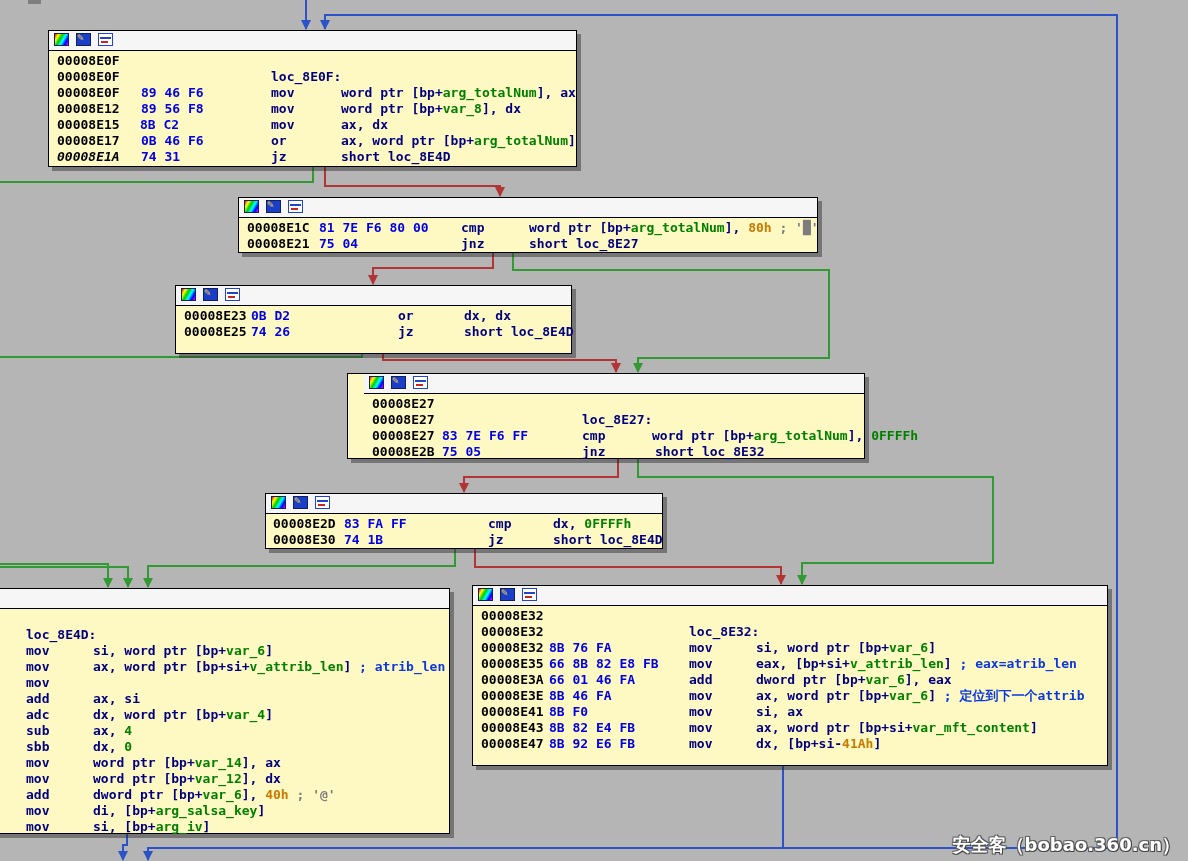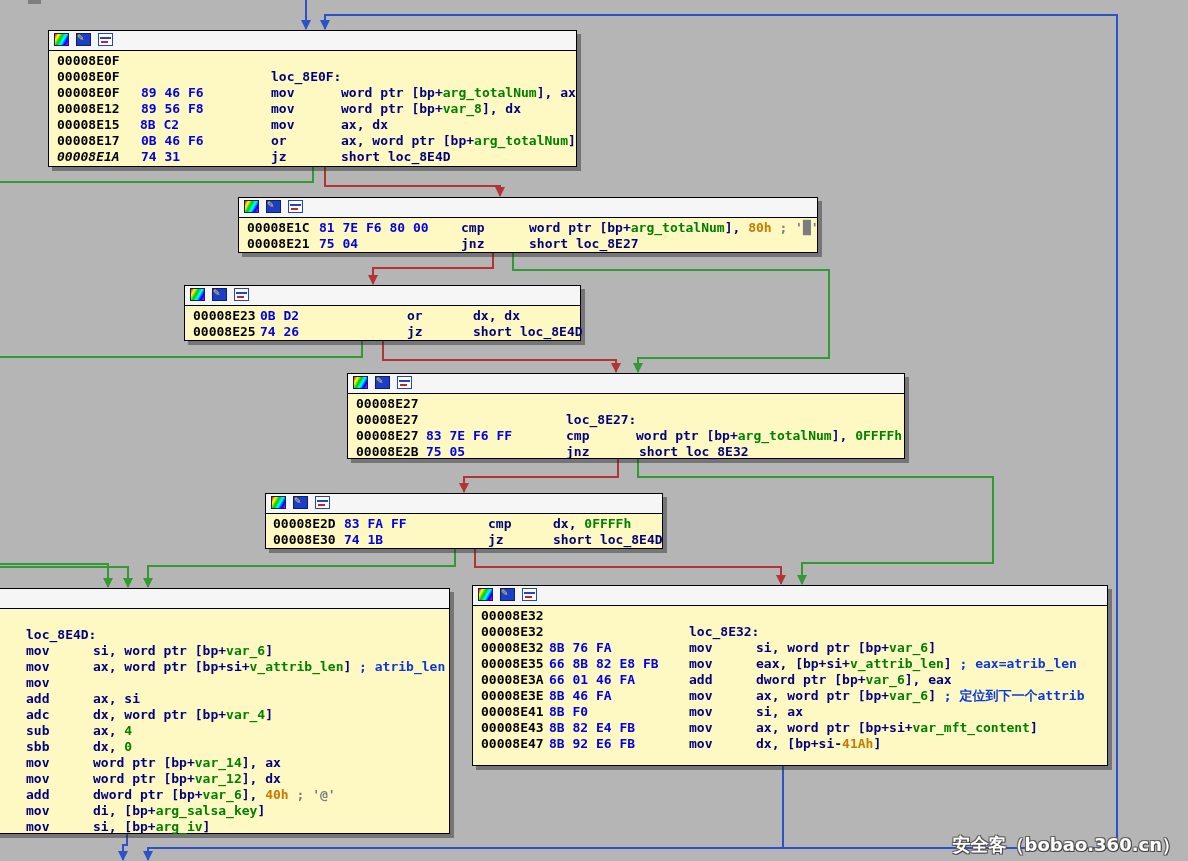--- a/index.html
+++ b/index.html
@@ -89,28 +89,28 @@
           <div class="line"><span class="run" style="left: 8px; font-style: italic;"><span class="a">00008E1A</span></span><span class="run" style="left: 92px;"><span class="b">74 31</span></span><span class="run" style="left: 222px;"><span class="m">jz</span></span><span class="run" style="left: 292px;"><span class="m">short loc_8E4D</span></span></div>
         </div>
       </div>
       <div class="node" style="left: 210px; top: 197px; width: 580px; height: 56px; margin-left: 28px;">
         <div class="titlebar"><span class="ic ic1"></span><span class="ic ic2"></span><span class="ic ic3"></span></div>
         <div class="body">
           <div class="line"><span class="run" style="left: 8px;"><span class="a">00008E1C</span></span><span class="run" style="left: 80px;"><span class="b">81 7E F6 80 00</span></span><span class="run" style="left: 222px;"><span class="m">cmp</span></span><span class="run" style="left: 290px;"><span class="m">word ptr [bp+</span><span class="g">arg_totalNum</span><span class="m">], </span><span class="n">80h</span><span class="y"> ; '█'</span></span></div>
           <div class="line"><span class="run" style="left: 8px;"><span class="a">00008E21</span></span><span class="run" style="left: 80px;"><span class="b">75 04</span></span><span class="run" style="left: 222px;"><span class="m">jnz</span></span><span class="run" style="left: 290px;"><span class="m">short loc_8E27</span></span></div>
         </div>
       </div>
-      <div class="node" style="left: 184px; top: 285px; width: 397px; height: 56px;">
+      <div class="node" style="left: 175px; top: 285px; width: 397px; height: 69px;">
         <div class="titlebar"><span class="ic ic1"></span><span class="ic ic2"></span><span class="ic ic3"></span></div>
         <div class="body">
           <div class="line"><span class="run" style="left: 8px;"><span class="a">00008E23</span></span><span class="run" style="left: 75px;"><span class="b">0B D2</span></span><span class="run" style="left: 222px;"><span class="m">or</span></span><span class="run" style="left: 288px;"><span class="m">dx, dx</span></span></div>
           <div class="line"><span class="run" style="left: 8px;"><span class="a">00008E25</span></span><span class="run" style="left: 75px;"><span class="b">74 26</span></span><span class="run" style="left: 222px;"><span class="m">jz</span></span><span class="run" style="left: 288px;"><span class="m">short loc_8E4D</span></span></div>
         </div>
       </div>
-      <div class="node" style="left: 347px; top: 373px; width: 558px; height: 86px;">
+      <div class="node" style="left: 347px; top: 373px; width: 518px; height: 86px; padding-left: 16px;">
         <div class="titlebar"><span class="ic ic1"></span><span class="ic ic2"></span><span class="ic ic3"></span></div>
         <div class="body">
           <div class="line"><span class="run" style="left: 8px;"><span class="a">00008E27</span></span></div>
           <div class="line"><span class="run" style="left: 8px;"><span class="a">00008E27</span></span><span class="run" style="left: 218px;"><span class="m">loc_8E27:</span></span></div>
           <div class="line"><span class="run" style="left: 8px;"><span class="a">00008E27</span></span><span class="run" style="left: 78px;"><span class="b">83 7E F6 FF</span></span><span class="run" style="left: 218px;"><span class="m">cmp</span></span><span class="run" style="left: 288px;"><span class="m">word ptr [bp+</span><span class="g">arg_totalNum</span><span class="m">], </span><span class="g">0FFFFh</span></span></div>
           <div class="line"><span class="run" style="left: 8px;"><span class="a">00008E2B</span></span><span class="run" style="left: 78px;"><span class="b">75 05</span></span><span class="run" style="left: 218px;"><span class="m">jnz</span></span><span class="run" style="left: 291px;"><span class="m">short loc_8E32</span></span></div>
         </div>
       </div>
       <div class="node" style="left: 265px; top: 493px; width: 398px; height: 56px;">
         <div class="titlebar"><span class="ic ic1"></span><span class="ic ic2"></span><span class="ic ic3"></span></div>

